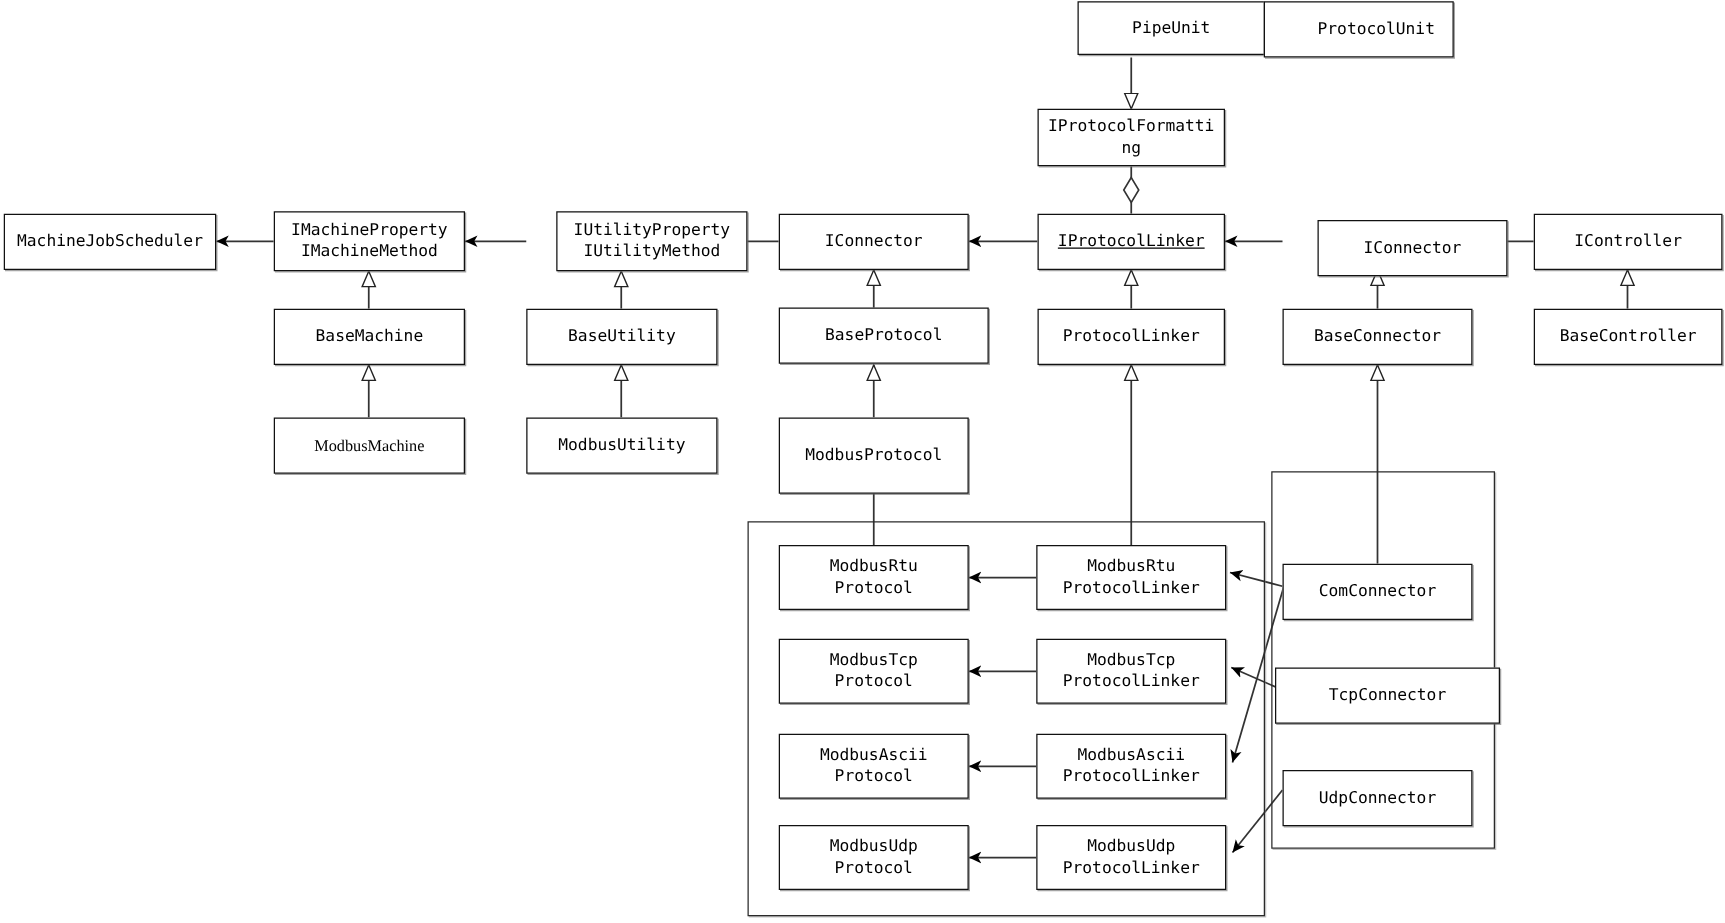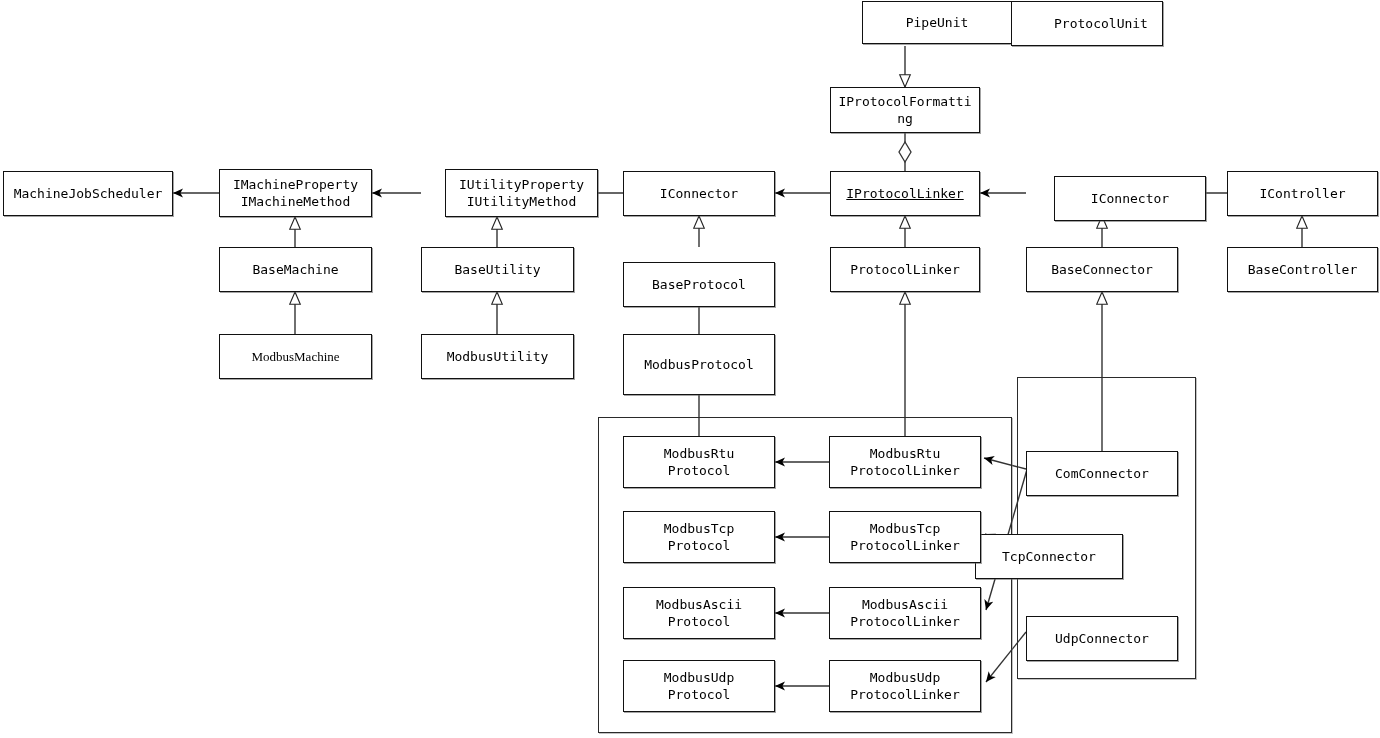--- a/index.html
+++ b/index.html
@@ -117,29 +117,29 @@
       <div class="node" style="left: 219px; top: 169px; width: 153px; height: 48px;"><span>IMachineProperty
 IMachineMethod</span></div>
       <div class="node" style="left: 421px; top: 169px; width: 153px; height: 48px; margin-left: 24px;"><span>IUtilityProperty
 IUtilityMethod</span></div>
       <div class="node" style="left: 623px; top: 171px; width: 152px; height: 45px;"><span>IConnector</span></div>
       <div class="node" style="left: 830px; top: 171px; width: 150px; height: 45px; text-decoration: underline;"><span>IProtocolLinker</span></div>
       <div class="node" style="left: 1026px; top: 176px; width: 152px; height: 45px; margin-left: 28px;"><span>IConnector</span></div>
       <div class="node" style="left: 1227px; top: 171px; width: 151px; height: 45px; justify-content: center;"><span>IController</span></div>
       <div class="node" style="left: 219px; top: 247px; width: 153px; height: 45px;"><span>BaseMachine</span></div>
       <div class="node" style="left: 421px; top: 247px; width: 153px; height: 45px;"><span>BaseUtility</span></div>
-      <div class="node" style="left: 623px; top: 262px; width: 152px; height: 45px;"><span>BaseProtocol</span></div>
+      <div class="node" style="left: 623px; top: 246px; width: 168px; height: 45px;"><span>BaseProtocol</span></div>
       <div class="node" style="left: 830px; top: 247px; width: 150px; height: 45px;"><span>ProtocolLinker</span></div>
       <div class="node" style="left: 1026px; top: 247px; width: 152px; height: 45px;"><span>BaseConnector</span></div>
       <div class="node" style="left: 1227px; top: 247px; width: 151px; height: 45px;"><span>BaseController</span></div>
       <div class="node" style="left: 219px; top: 334px; width: 153px; height: 45px; font-family: Liberation Serif, serif;"><span>ModbusMachine</span></div>
       <div class="node" style="left: 421px; top: 334px; width: 153px; height: 45px;"><span>ModbusUtility</span></div>
       <div class="node" style="left: 623px; top: 334px; width: 152px; height: 61px;"><span>ModbusProtocol</span></div>
       <div class="node" style="left: 1026px; top: 451px; width: 152px; height: 45px;"><span>ComConnector</span></div>
-      <div class="node" style="left: 975px; top: 534px; width: 148px; height: 45px;"><span>TcpConnector</span></div>
+      <div class="node" style="left: 1020px; top: 534px; width: 180px; height: 45px;"><span>TcpConnector</span></div>
       <div class="node" style="left: 1026px; top: 616px; width: 152px; height: 45px;"><span>UdpConnector</span></div>
       <div class="node" style="left: 623px; top: 436px; width: 152px; height: 52px;"><span>ModbusRtu
 Protocol</span></div>
       <div class="node" style="left: 829px; top: 436px; width: 152px; height: 52px;"><span>ModbusRtu
 ProtocolLinker</span></div>
       <div class="node" style="left: 623px; top: 511px; width: 152px; height: 52px;"><span>ModbusTcp
 Protocol</span></div>
       <div class="node" style="left: 829px; top: 511px; width: 152px; height: 52px;"><span>ModbusTcp
 ProtocolLinker</span></div>
       <div class="node" style="left: 623px; top: 587px; width: 152px; height: 52px;"><span>ModbusAscii

